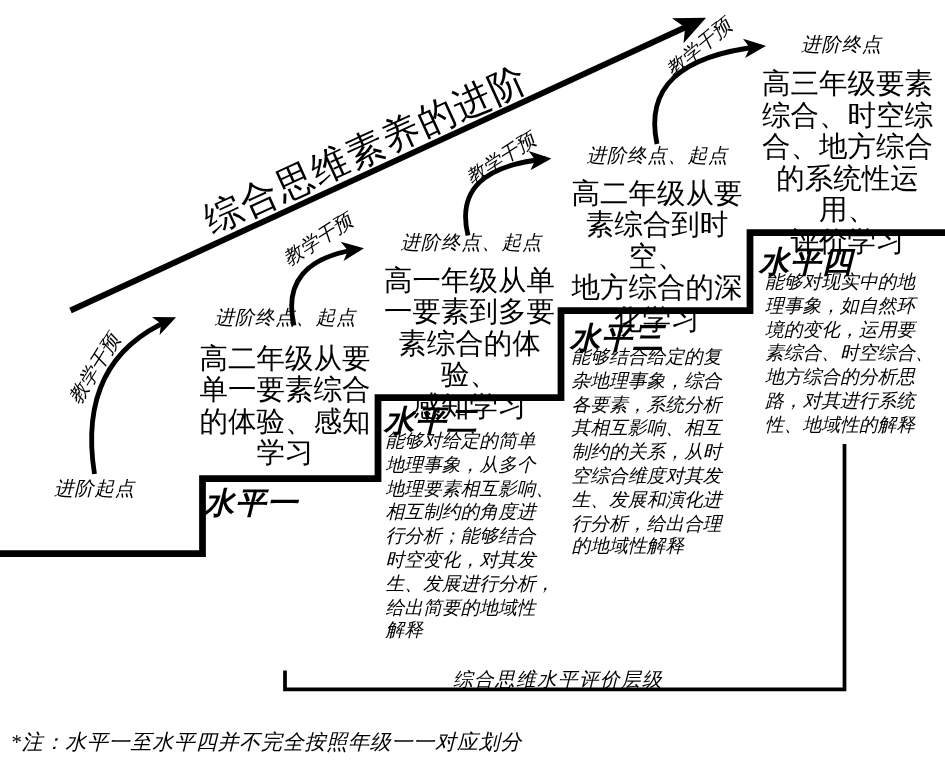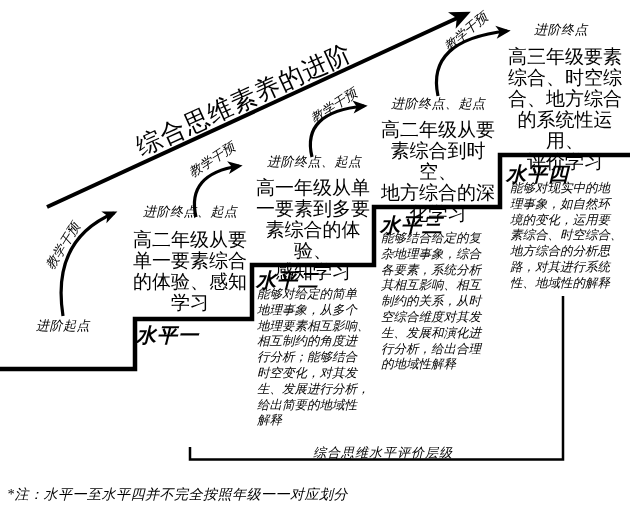--- a/index.html
+++ b/index.html
@@ -116,17 +116,17 @@
 
   <div class="abs lvl-head" style="left:506px; top:161px; width:114px;">水平四</div>
   <div class="abs lvl-body" style="left:510px; top:181px; width:122px;">能够对现实中的地
 理事象，如自然环
 境的变化，运用要
 素综合、时空综合、
 地方综合的分析思
 路，对其进行系统
 性、地域性的解释</div>
 
-  <div class="abs bracket-label" style="left:313px; top:444px;">综合思维水平评价层级</div>
+  <div class="abs bracket-label" style="left:302px; top:444px;">综合思维水平评价层级</div>
 
   <div class="abs footnote" style="left:7px; top:486px;">*注：水平一至水平四并不完全按照年级一一对应划分</div>
 
 </div>
 
 </body></html>

